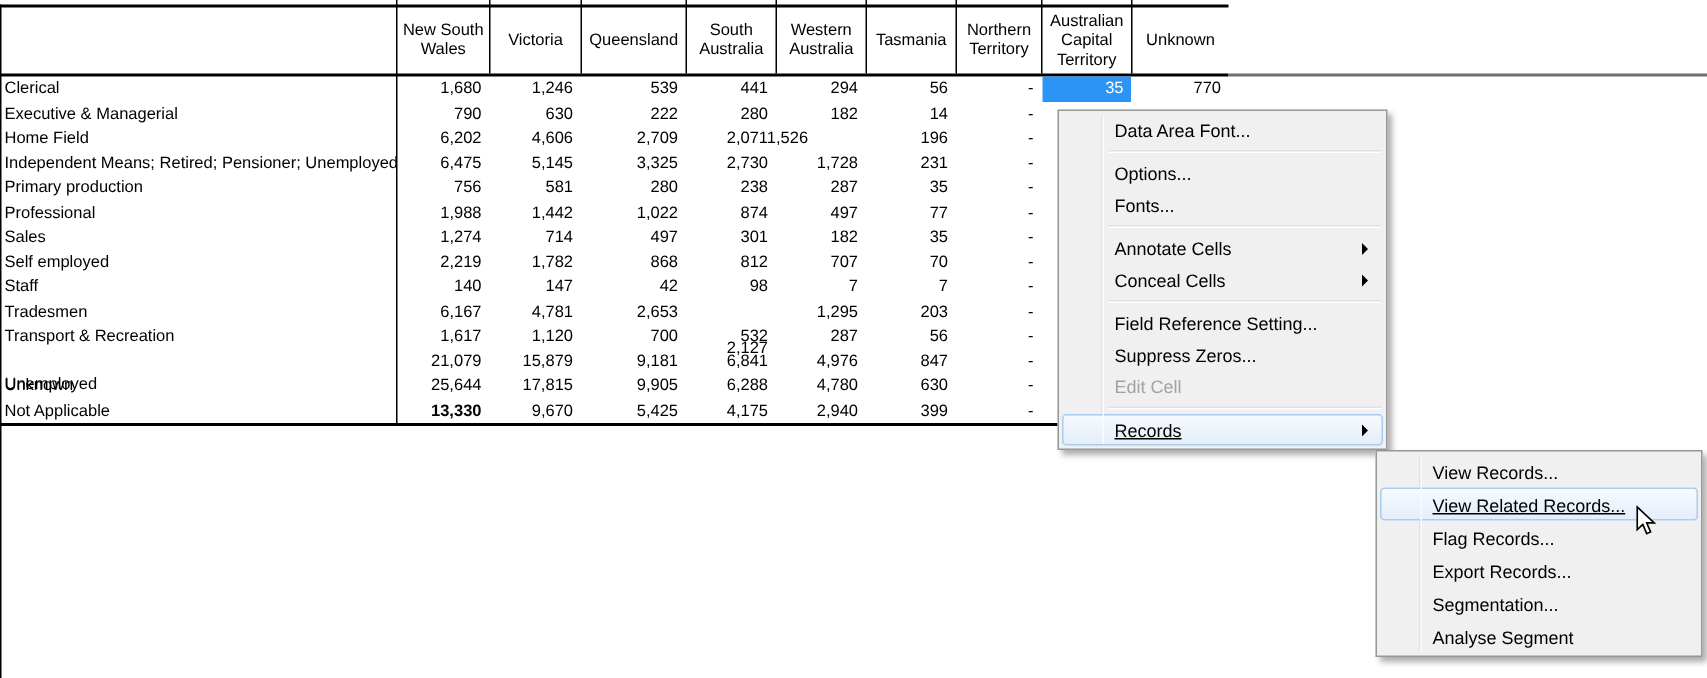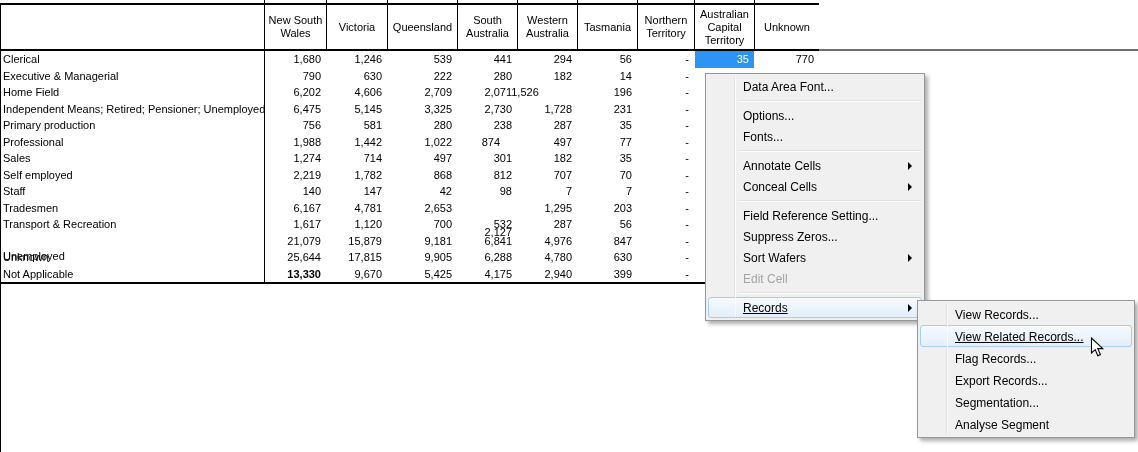--- a/index.html
+++ b/index.html
@@ -152,21 +152,21 @@
       <div class="cell" style="left: 327px; width: 60px; top: 117px; height: 16.5px;">581</div>
       <div class="cell" style="left: 388px; width: 69px; top: 117px; height: 16.5px;">280</div>
       <div class="cell" style="left: 458px; width: 59px; top: 117px; height: 16.5px;">238</div>
       <div class="cell" style="left: 518px; width: 59px; top: 117px; height: 16.5px;">287</div>
       <div class="cell" style="left: 578px; width: 59px; top: 117px; height: 16.5px;">35</div>
       <div class="cell" style="left: 638px; width: 56px; top: 117px; height: 16.5px;">-</div>
       <div class="rowlabel" style="top: 133.5px; height: 16.5px;">Professional</div>
       <div class="cell" style="left: 265px; width: 61px; top: 133.5px; height: 16.5px;">1,988</div>
       <div class="cell" style="left: 327px; width: 60px; top: 133.5px; height: 16.5px;">1,442</div>
       <div class="cell" style="left: 388px; width: 69px; top: 133.5px; height: 16.5px;">1,022</div>
-      <div class="cell" style="left: 446px; width: 59px; top: 133.5px; height: 16.5px;">874</div>
+      <div class="cell" style="left: 458px; width: 59px; top: 133.5px; height: 16.5px;">874</div>
       <div class="cell" style="left: 518px; width: 59px; top: 133.5px; height: 16.5px;">497</div>
       <div class="cell" style="left: 578px; width: 59px; top: 133.5px; height: 16.5px;">77</div>
       <div class="cell" style="left: 638px; width: 56px; top: 133.5px; height: 16.5px;">-</div>
       <div class="rowlabel" style="top: 150px; height: 16.5px;">Sales</div>
       <div class="cell" style="left: 265px; width: 61px; top: 150px; height: 16.5px;">1,274</div>
       <div class="cell" style="left: 327px; width: 60px; top: 150px; height: 16.5px;">714</div>
       <div class="cell" style="left: 388px; width: 69px; top: 150px; height: 16.5px;">497</div>
       <div class="cell" style="left: 458px; width: 59px; top: 150px; height: 16.5px;">301</div>
       <div class="cell" style="left: 518px; width: 59px; top: 150px; height: 16.5px;">182</div>
       <div class="cell" style="left: 578px; width: 59px; top: 150px; height: 16.5px;">35</div>
@@ -239,21 +239,20 @@
       <div class="msep">
         <div class="msep-line"></div>
       </div>
       <div class="menu-item"><span>Annotate Cells</span><span class="submenu-arrow"></span></div>
       <div class="menu-item"><span>Conceal Cells</span><span class="submenu-arrow"></span></div>
       <div class="msep">
         <div class="msep-line"></div>
       </div>
       <div class="menu-item"><span>Field Reference Setting...</span></div>
       <div class="menu-item"><span>Suppress Zeros...</span></div>
-      <div class="menu-item"><span>Sort Wafers</span><span class="submenu-arrow"></span></div>
       <div class="menu-item disabled"><span>Edit Cell</span></div>
       <div class="msep">
         <div class="msep-line"></div>
       </div>
       <div class="menu-item hover"><span>Records</span><span class="submenu-arrow"></span></div>
     </div>
 
   <div id="records-submenu" class="menu" style="left:917px; top:300px; width:216px; z-index:30;">
       <div class="menu-item"><span>View Records...</span></div>
       <div class="menu-item hover"><span>View Related Records...</span></div>

